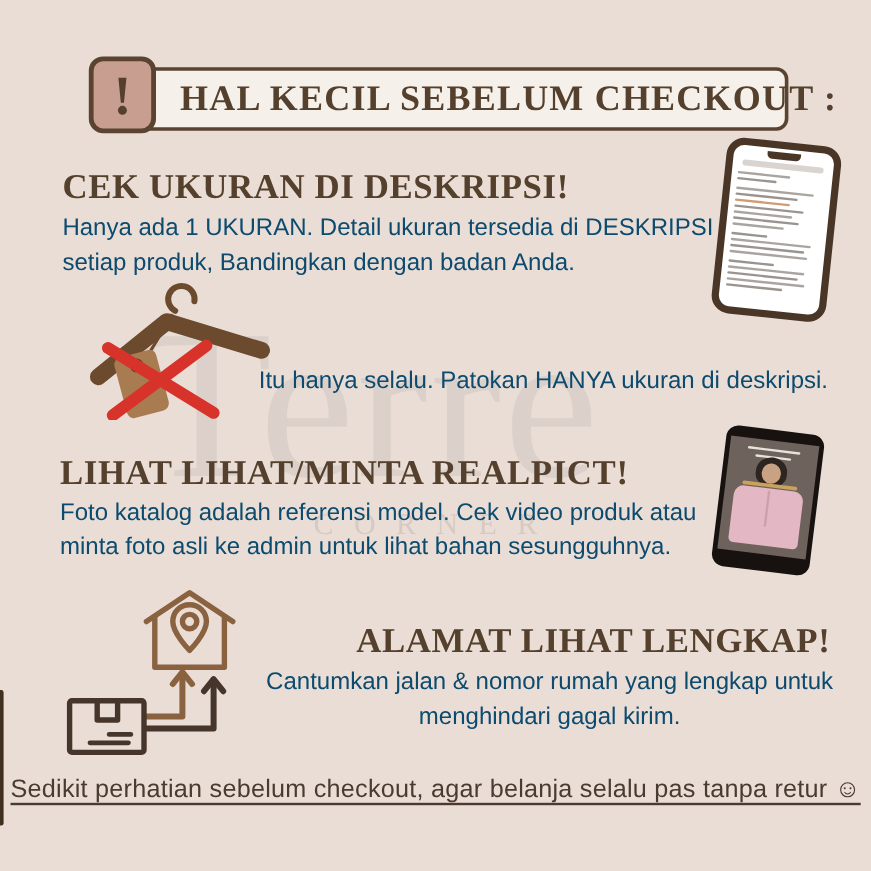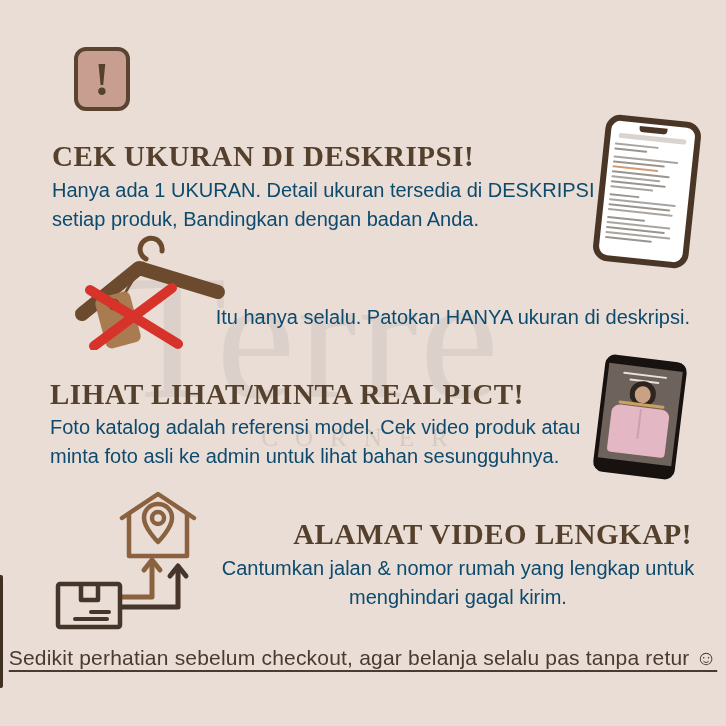--- a/index.html
+++ b/index.html
@@ -88,20 +88,23 @@
   .icon-abs{z-index:1;}
 </style>
 </head>
 <body>
 
 <div id="canvas">
 
   <div class="abs wm-word">Terre</div>
   <div class="abs wm-caption">CORNER</div>
 
+  <div class="abs header-box">
+    <div class="header-title">HAL KECIL SEBELUM CHECKOUT :</div>
+  </div>
   <div class="abs header-badge">!</div>
 
   <div class="abs sec-title t-size">CEK UKURAN DI DESKRIPSI!</div>
   <div class="abs sec-body b-size">Hanya ada 1 UKURAN. Detail ukuran tersedia di DESKRIPSI setiap produk, Bandingkan dengan badan Anda.</div>
 
   <div class="abs phone-desc icon-abs">
     <div class="notch"></div>
     <div class="srch"></div>
     <div>
       <div class="ln" style="width:60%"></div>
@@ -176,20 +179,20 @@
 
   <div class="abs icon-abs" style="left:55px;top:576px;width:68px;height:54px;">
     <svg width="68" height="54" viewBox="0 0 68 54">
       <rect x="3" y="8" width="62" height="43" rx="2" stroke="#46352a" stroke-width="4.5" fill="none"></rect>
       <path d="M26,8 V24 H43 V8" stroke="#46352a" stroke-width="4.5" fill="none" stroke-linejoin="round"></path>
       <path d="M36,36 H54" stroke="#46352a" stroke-width="4" stroke-linecap="round"></path>
       <path d="M20,43 H52" stroke="#46352a" stroke-width="4" stroke-linecap="round"></path>
     </svg>
   </div>
 
-  <div class="abs sec-title t-address">ALAMAT VIDEO LENGKAP!</div>
+  <div class="abs sec-title t-address">ALAMAT LIHAT LENGKAP!</div>
   <div class="abs sec-body b-address">Cantumkan jalan &amp; nomor rumah yang lengkap untuk menghindari gagal kirim.</div>
 
   <div class="abs footer-note">Sedikit perhatian sebelum checkout, agar belanja selalu pas tanpa retur ☺</div>
 
   <div class="abs edge-bar"></div>
 
 </div>
 
 </body></html>

